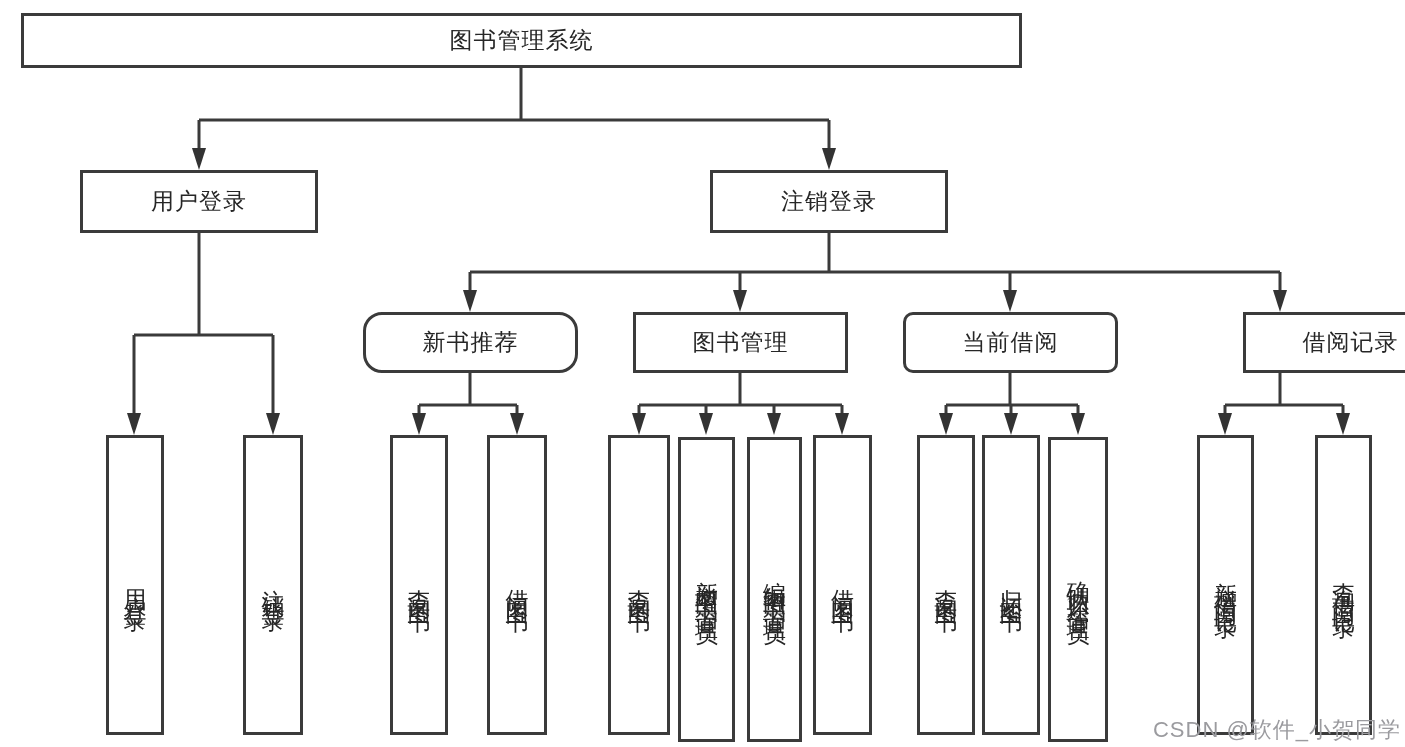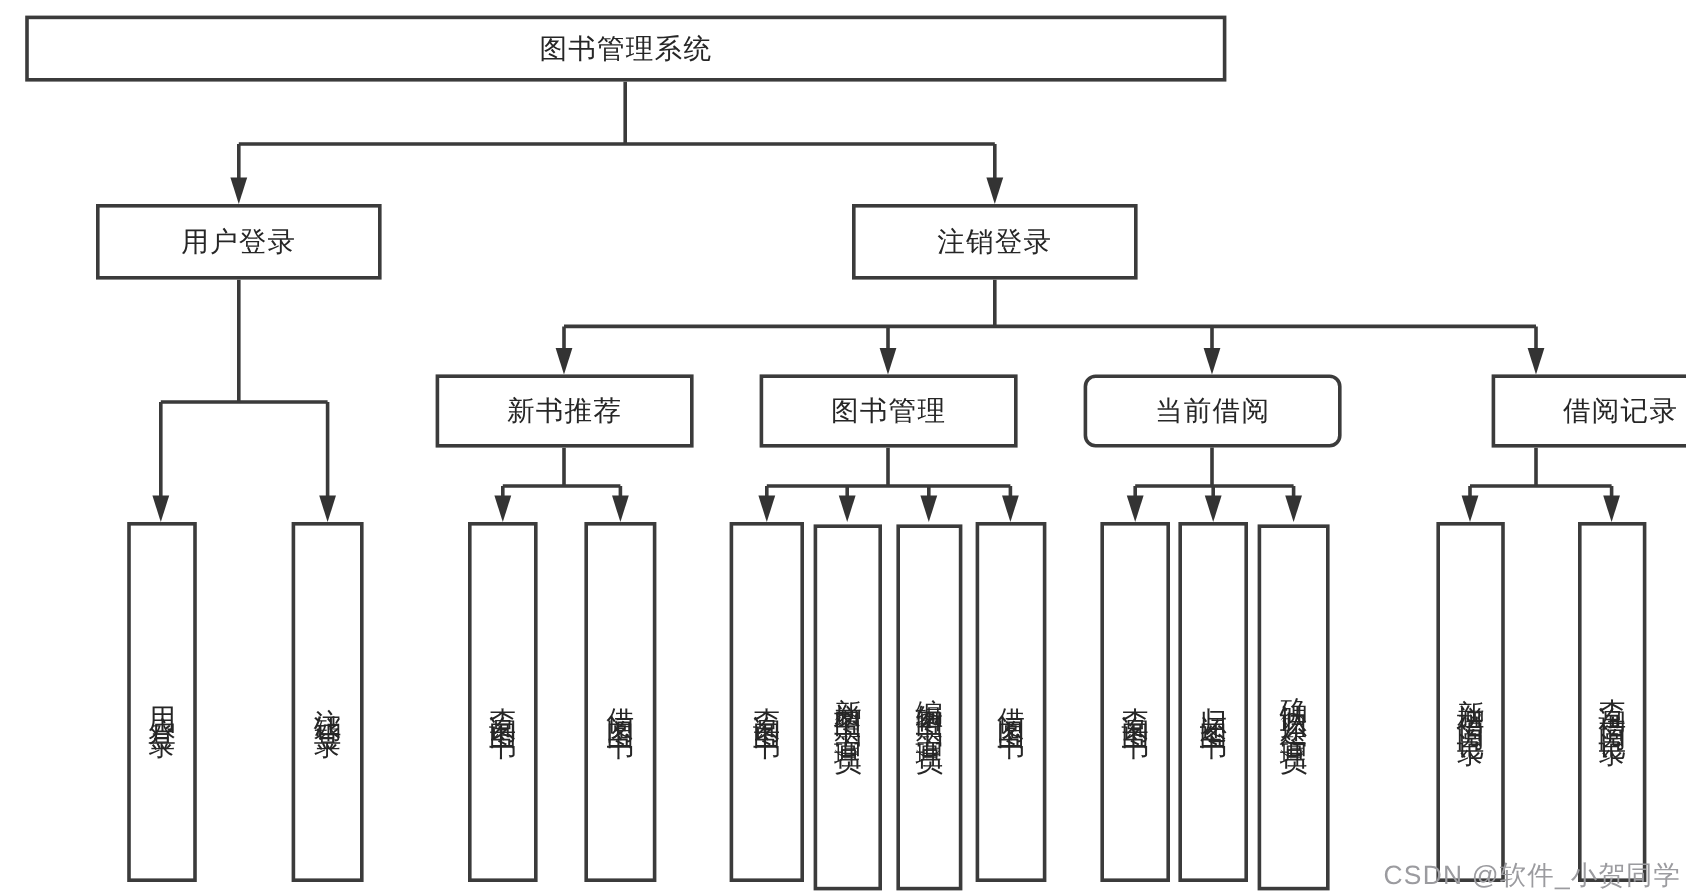--- a/index.html
+++ b/index.html
@@ -32,21 +32,21 @@
     align-items: center;
     justify-content: center;
     font-size: 23px;
     letter-spacing: 1px;
     white-space: nowrap;
   }
   .root-node   { left: 21px;  top: 13px;  width: 1001px; height: 55px; }
   .l2-a        { left: 80px;  top: 170px; width: 238px;  height: 63px; }
   .l2-b        { left: 710px; top: 170px; width: 238px;  height: 63px; }
   .l3          { top: 312px; width: 215px; height: 61px; }
-  .l3-1 { left: 363px; }
+  .l3-1 { left: 363px; border-radius: 19px; }
   .l3-2 { left: 633px; }
   .l3-3 { left: 903px; border-radius: 10px; }
   .l3-4 { left: 1243px; }
   .vnode {
     position: absolute;
     box-sizing: border-box;
     top: 435px;
     width: 58px;
     height: 300px;
     background: #ffffff;

